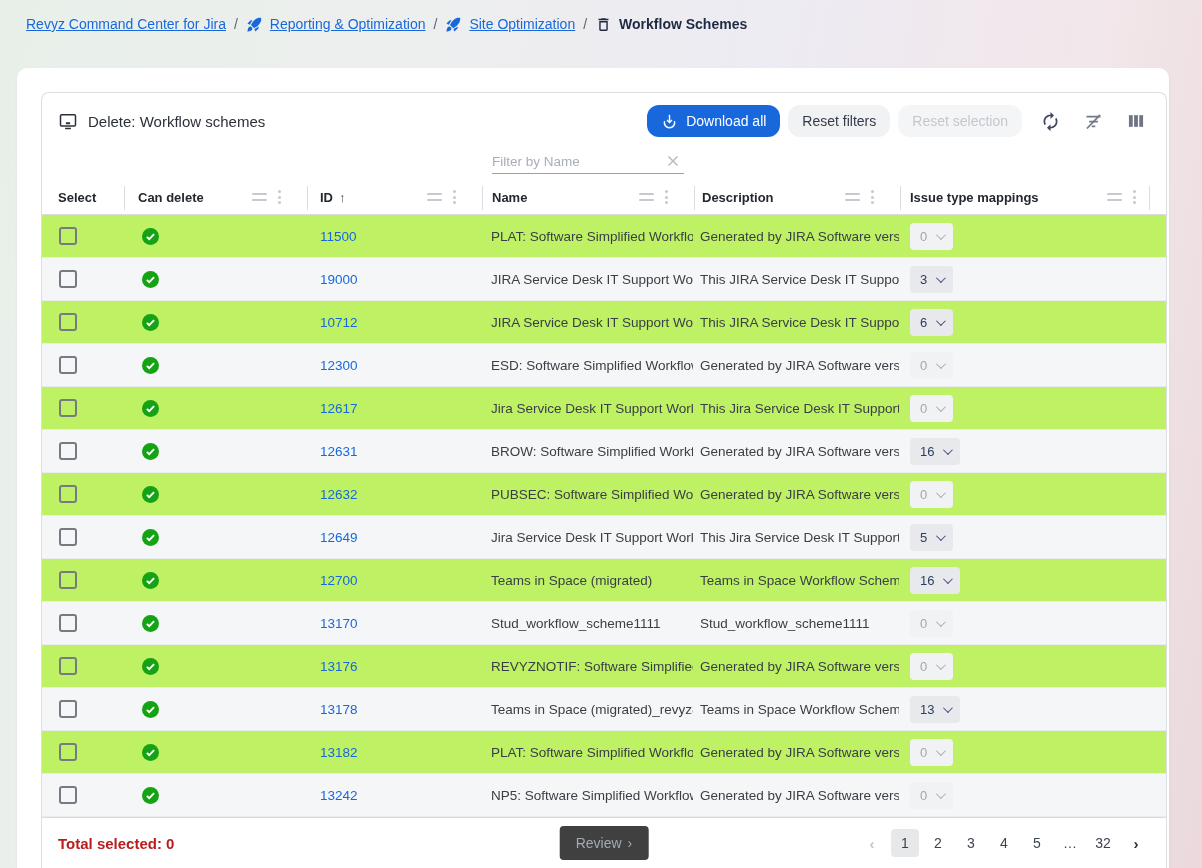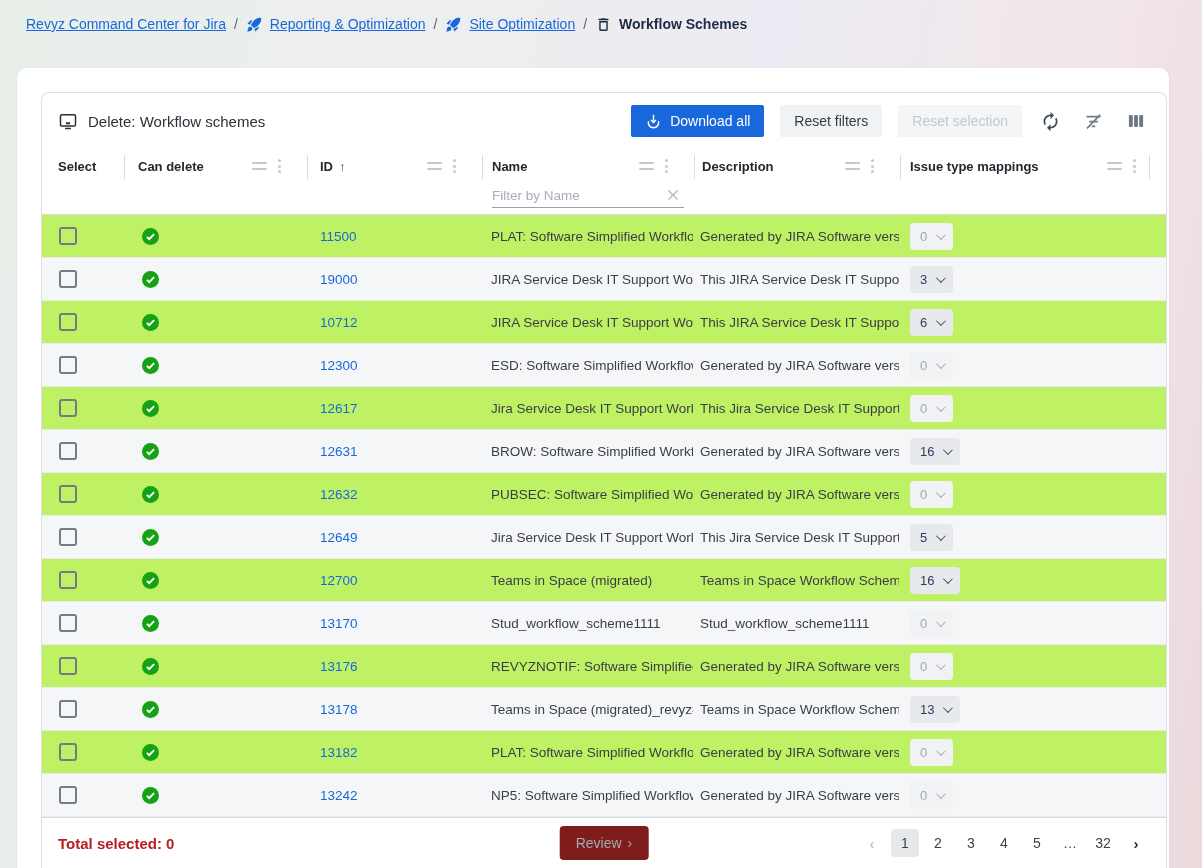--- a/index.html
+++ b/index.html
@@ -17,21 +17,21 @@
   .crumb-icon { display:inline-flex; align-items:center; }
   .crumb-group { display:flex; align-items:center; gap:7px; }
   .crumb-current { color:#1e2a42; font-weight:700; }
   
   .outer-card { position:absolute; left:17px; top:68px; width:1152px; bottom:0; background:#fff; border-radius:10px 10px 0 0; box-shadow:0 1px 3px rgba(40,40,60,.06); }
   .inner-card { position:absolute; left:24px; top:24px; width:1126px; bottom:0; background:#fff; border:1px solid #dcdfe4; border-bottom:none; border-radius:8px 8px 0 0; display:flex; flex-direction:column; overflow:hidden; }
   
   .toolbar { height:56px; min-height:56px; display:flex; align-items:center; padding:0 16px; }
   .toolbar-title { display:flex; align-items:center; gap:10px; font-size:15px; color:#2c3038; }
   .toolbar-right { margin-left:auto; display:flex; align-items:center; gap:8px; }
-  .btn { height:32px; border:none; border-radius:2px; font-size:14px; padding:0 14px; font-family:inherit; cursor:pointer; display:inline-flex; align-items:center; gap:8px;margin-left:8px; }
+  .btn { height:32px; border:none; border-radius:12px; font-size:14px; padding:0 14px; font-family:inherit; cursor:pointer; display:inline-flex; align-items:center; gap:8px; }
   .btn-primary { background:#1868db; color:#fff; }
   .btn-secondary { background:#f1f2f4; color:#333b49; }
   .btn-disabled { background:#f4f5f6; color:#c3c8cf; cursor:default; }
   .icon-btn { background:none; border:none; padding:4px; margin-left:6px; cursor:pointer; display:inline-flex; align-items:center; }
   
   .grid { display:grid; grid-template-columns:82px 183px 175px 212px 206px 1fr; }
   .thead { border-bottom:1px solid #d7dade; }
   .header-row { height:34px; align-items:center; font-size:13px; font-weight:700; color:#23272e; }
   .header-cell { display:flex; align-items:center; height:100%; position:relative; }
   .header-cell.c-select { padding-left:16px; }
@@ -66,21 +66,21 @@
   .checkbox { width:18px; height:18px; border:2px solid #767b83; border-radius:3px; background:transparent; cursor:pointer; }
   .id-link { color:#1868db; font-size:13.5px; text-decoration:none; cursor:pointer; }
   .txt { font-size:13.5px; color:#3a3e45; white-space:nowrap; overflow:hidden; }
   .pill { display:inline-flex; align-items:center; gap:9px; padding:6px 10px; border-radius:4px; background:#e7e9ec; color:#2d3e5e; font-size:13px; cursor:pointer; }
   .pill .chev { width:7px; height:7px; border-right:1.8px solid #44537a; border-bottom:1.8px solid #44537a; transform:rotate(45deg) translateY(-2px); }
   .pill.muted { background:#f1f2f4; color:#a0a7b1; }
   .pill.muted .chev { border-color:#a8aeb8; }
   
   .tfoot { margin-top:auto; border-top:1px solid #d7dade; height:51px; min-height:51px; display:flex; align-items:center; padding:0 16px; position:relative; }
   .total-label { font-size:15px; font-weight:700; color:#b91c1c; }
-  .review-btn { position:absolute; left:50%; transform:translateX(-50%); background:#7f1d1d; color:#a3aab4; border:none; border-radius:4px; height:34px; padding:0 16px; font-size:14px; font-family:inherit; cursor:default; display:inline-flex; align-items:center; gap:6px; }
+  .review-btn { position:absolute; left:50%; transform:translateX(-50%); background:#404040; color:#a3aab4; border:none; border-radius:4px; height:34px; padding:0 16px; font-size:14px; font-family:inherit; cursor:default; display:inline-flex; align-items:center; gap:6px; }
   .pagination { margin-left:auto; display:flex; align-items:center; gap:5px; font-size:14px; color:#3c4350; }
   .page-item { min-width:28px; height:28px; display:inline-flex; align-items:center; justify-content:center; border-radius:4px; cursor:pointer; }
   .page-item.current { background:#e7e8ea; }
   .pg-chev { font-size:15px; font-weight:700; }
   .pg-prev { color:#c3c7cd; cursor:default; }
   .pg-next { color:#2c323c; }
 </style>
 </head>
 <body>
 
@@ -165,20 +165,30 @@
               <rect x="3.5" y="5" width="4.6" height="14"></rect>
                 <rect x="9.7" y="5" width="4.6" height="14"></rect>
                 <rect x="15.9" y="5" width="4.6" height="14"></rect>
             </svg>
           </span>
         </button>
       </div>
     </div>
 
     <div class="thead">
+      <div class="grid filter-row">
+        <div class="name-filter">
+          <input type="text" placeholder="Filter by Name" style="">
+          <span class="clear-x">
+            <svg width="14" height="14" viewBox="0 0 14 14" stroke="#b9bec6" stroke-width="1.6" fill="none">
+                <path d="M2.5 2.5 11.5 11.5M11.5 2.5 2.5 11.5"></path>
+              </svg>
+          </span>
+        </div>
+      </div>
       <div class="grid header-row">
         <div class="header-cell c-select">
           <span>Select</span>
         </div>
         <div class="header-cell c-candelete">
           <span>Can delete</span>
           <span class="hdr-icons">
             <span class="eq-icon">
                 <i></i>
                 <i></i>
@@ -238,30 +248,20 @@
           <span class="hdr-icons" style="padding-right:30px;">
             <span class="eq-icon">
                 <i></i>
                 <i></i>
               </span>
             <span class="dots-icon">
                 <i></i>
                 <i></i>
                 <i></i>
               </span>
-          </span>
-        </div>
-      </div>
-      <div class="grid filter-row">
-        <div class="name-filter">
-          <input type="text" placeholder="Filter by Name" style="">
-          <span class="clear-x">
-            <svg width="14" height="14" viewBox="0 0 14 14" stroke="#b9bec6" stroke-width="1.6" fill="none">
-                <path d="M2.5 2.5 11.5 11.5M11.5 2.5 2.5 11.5"></path>
-              </svg>
           </span>
         </div>
       </div>
     </div>
 
     <div class="tbody">
         <div class="grid row">
     <div class="cell c-select">
       <span class="checkbox"></span>
     </div>

